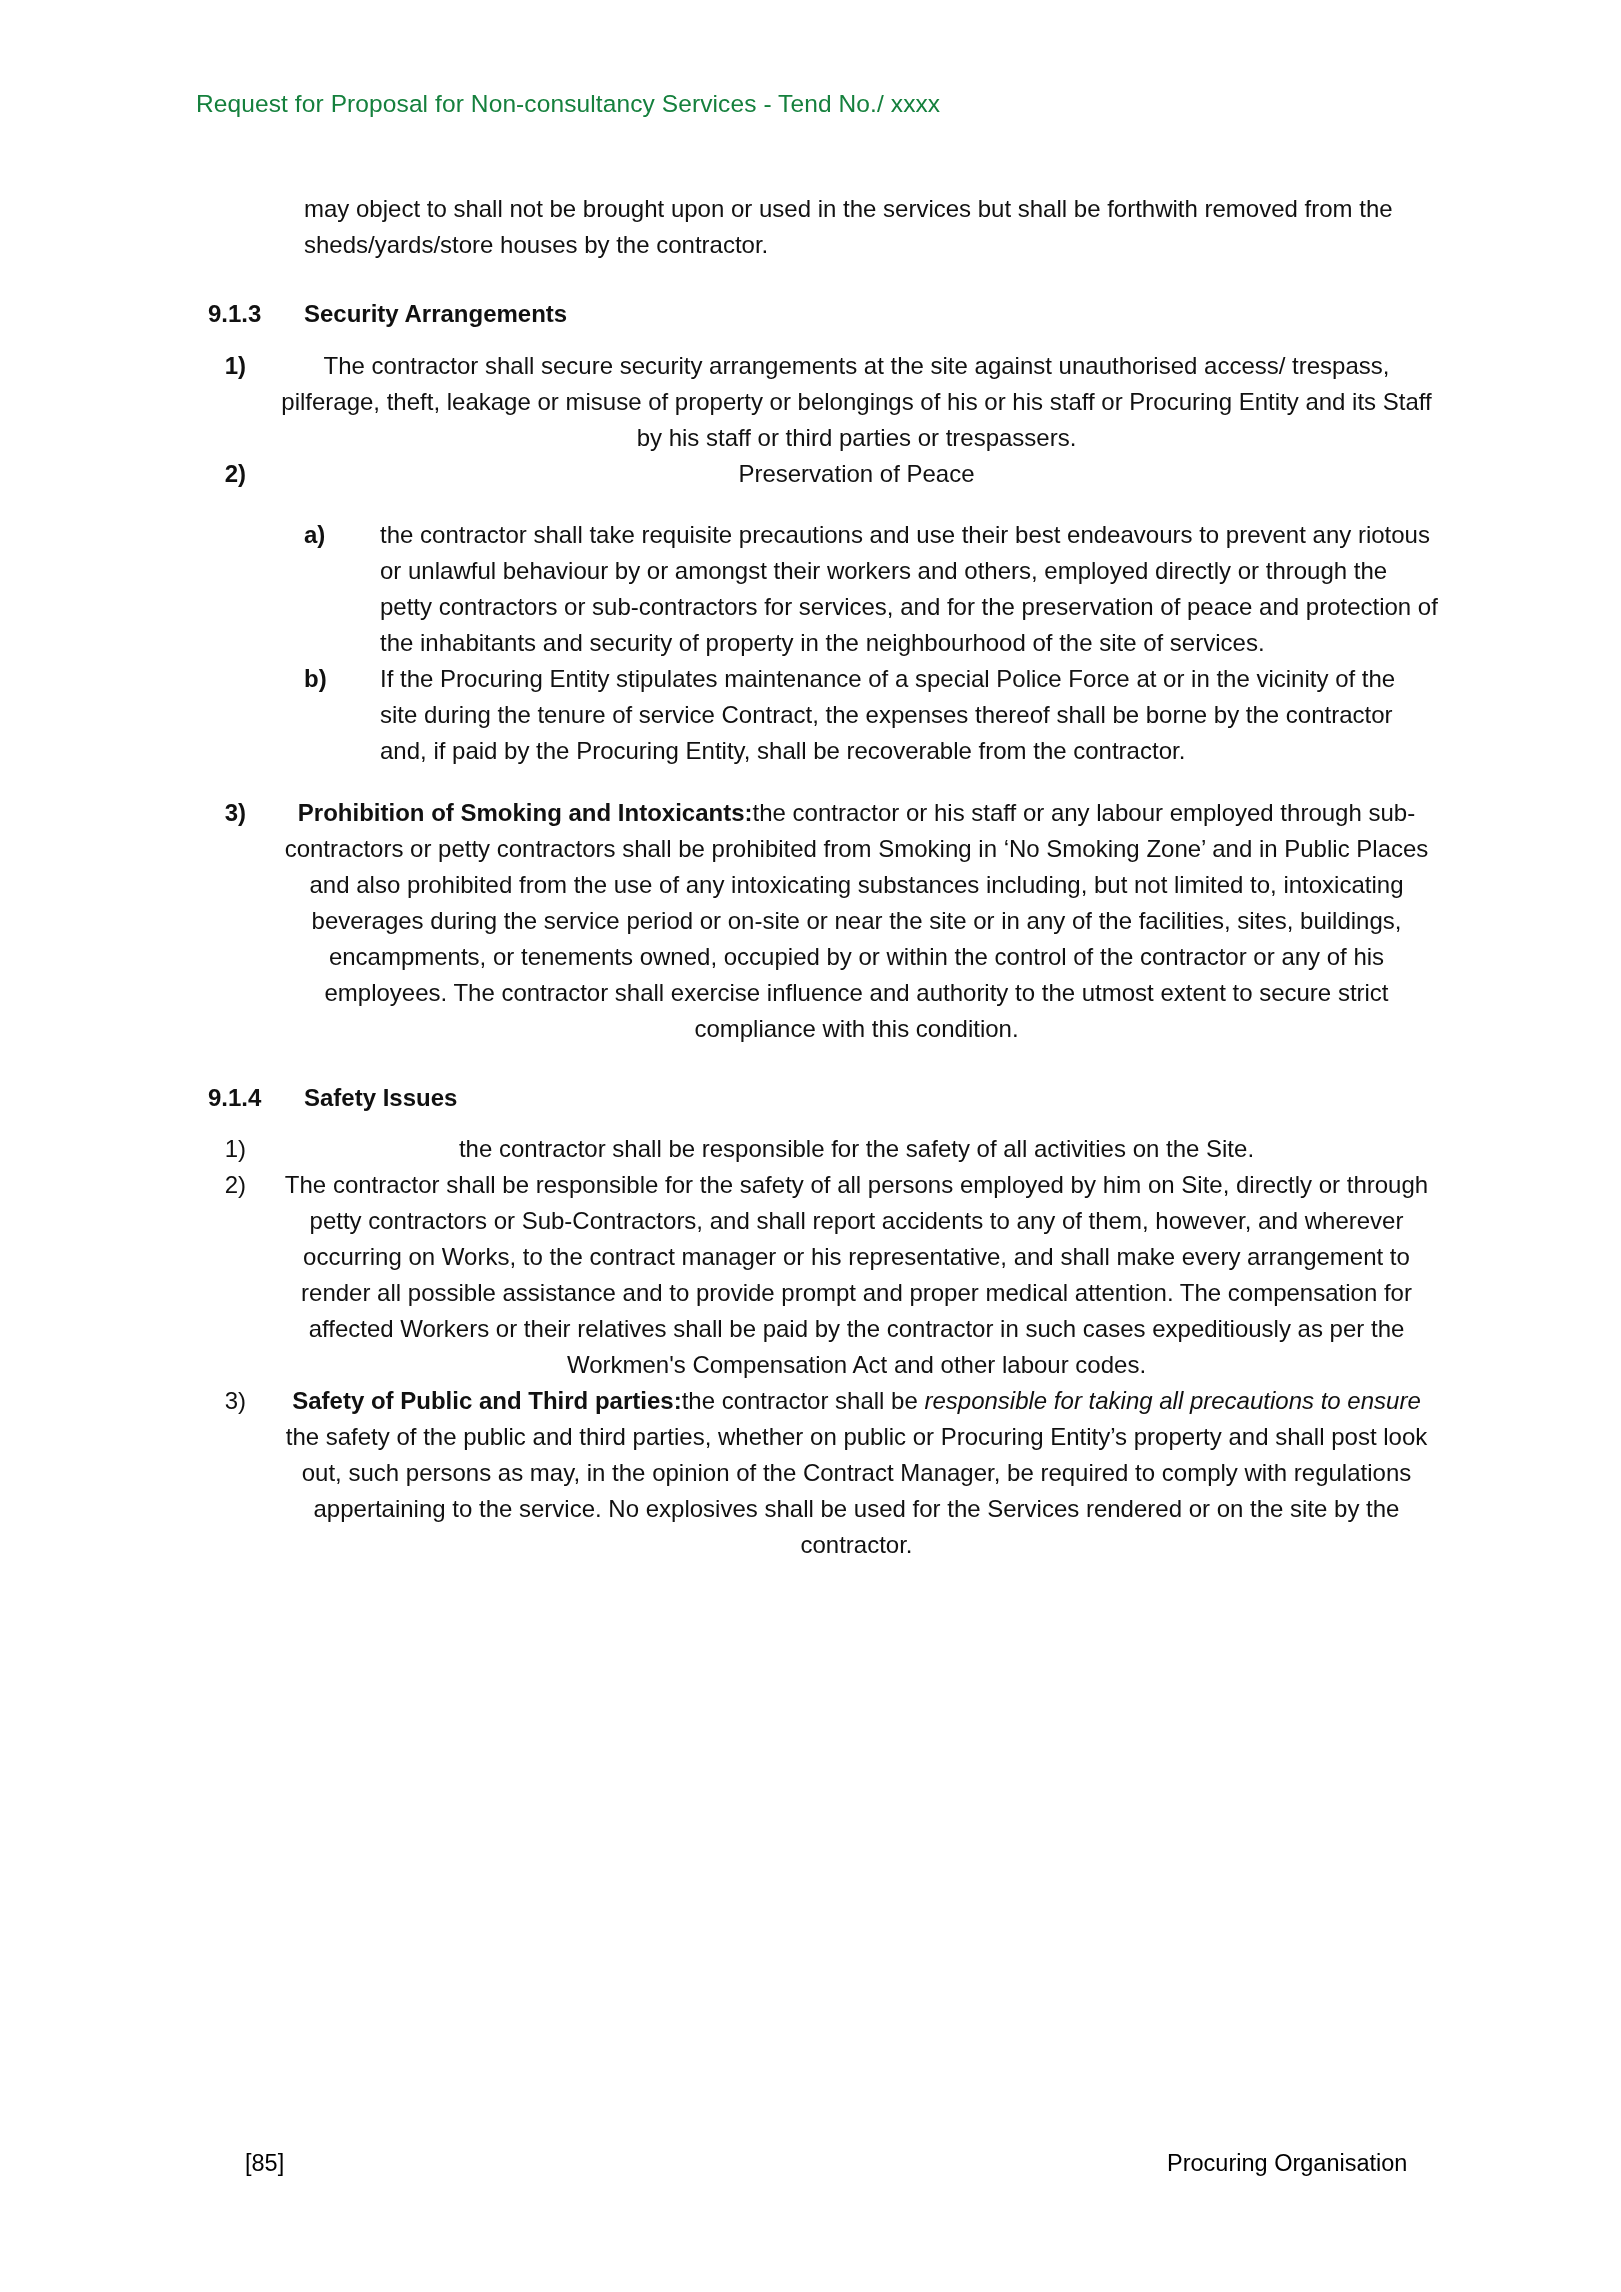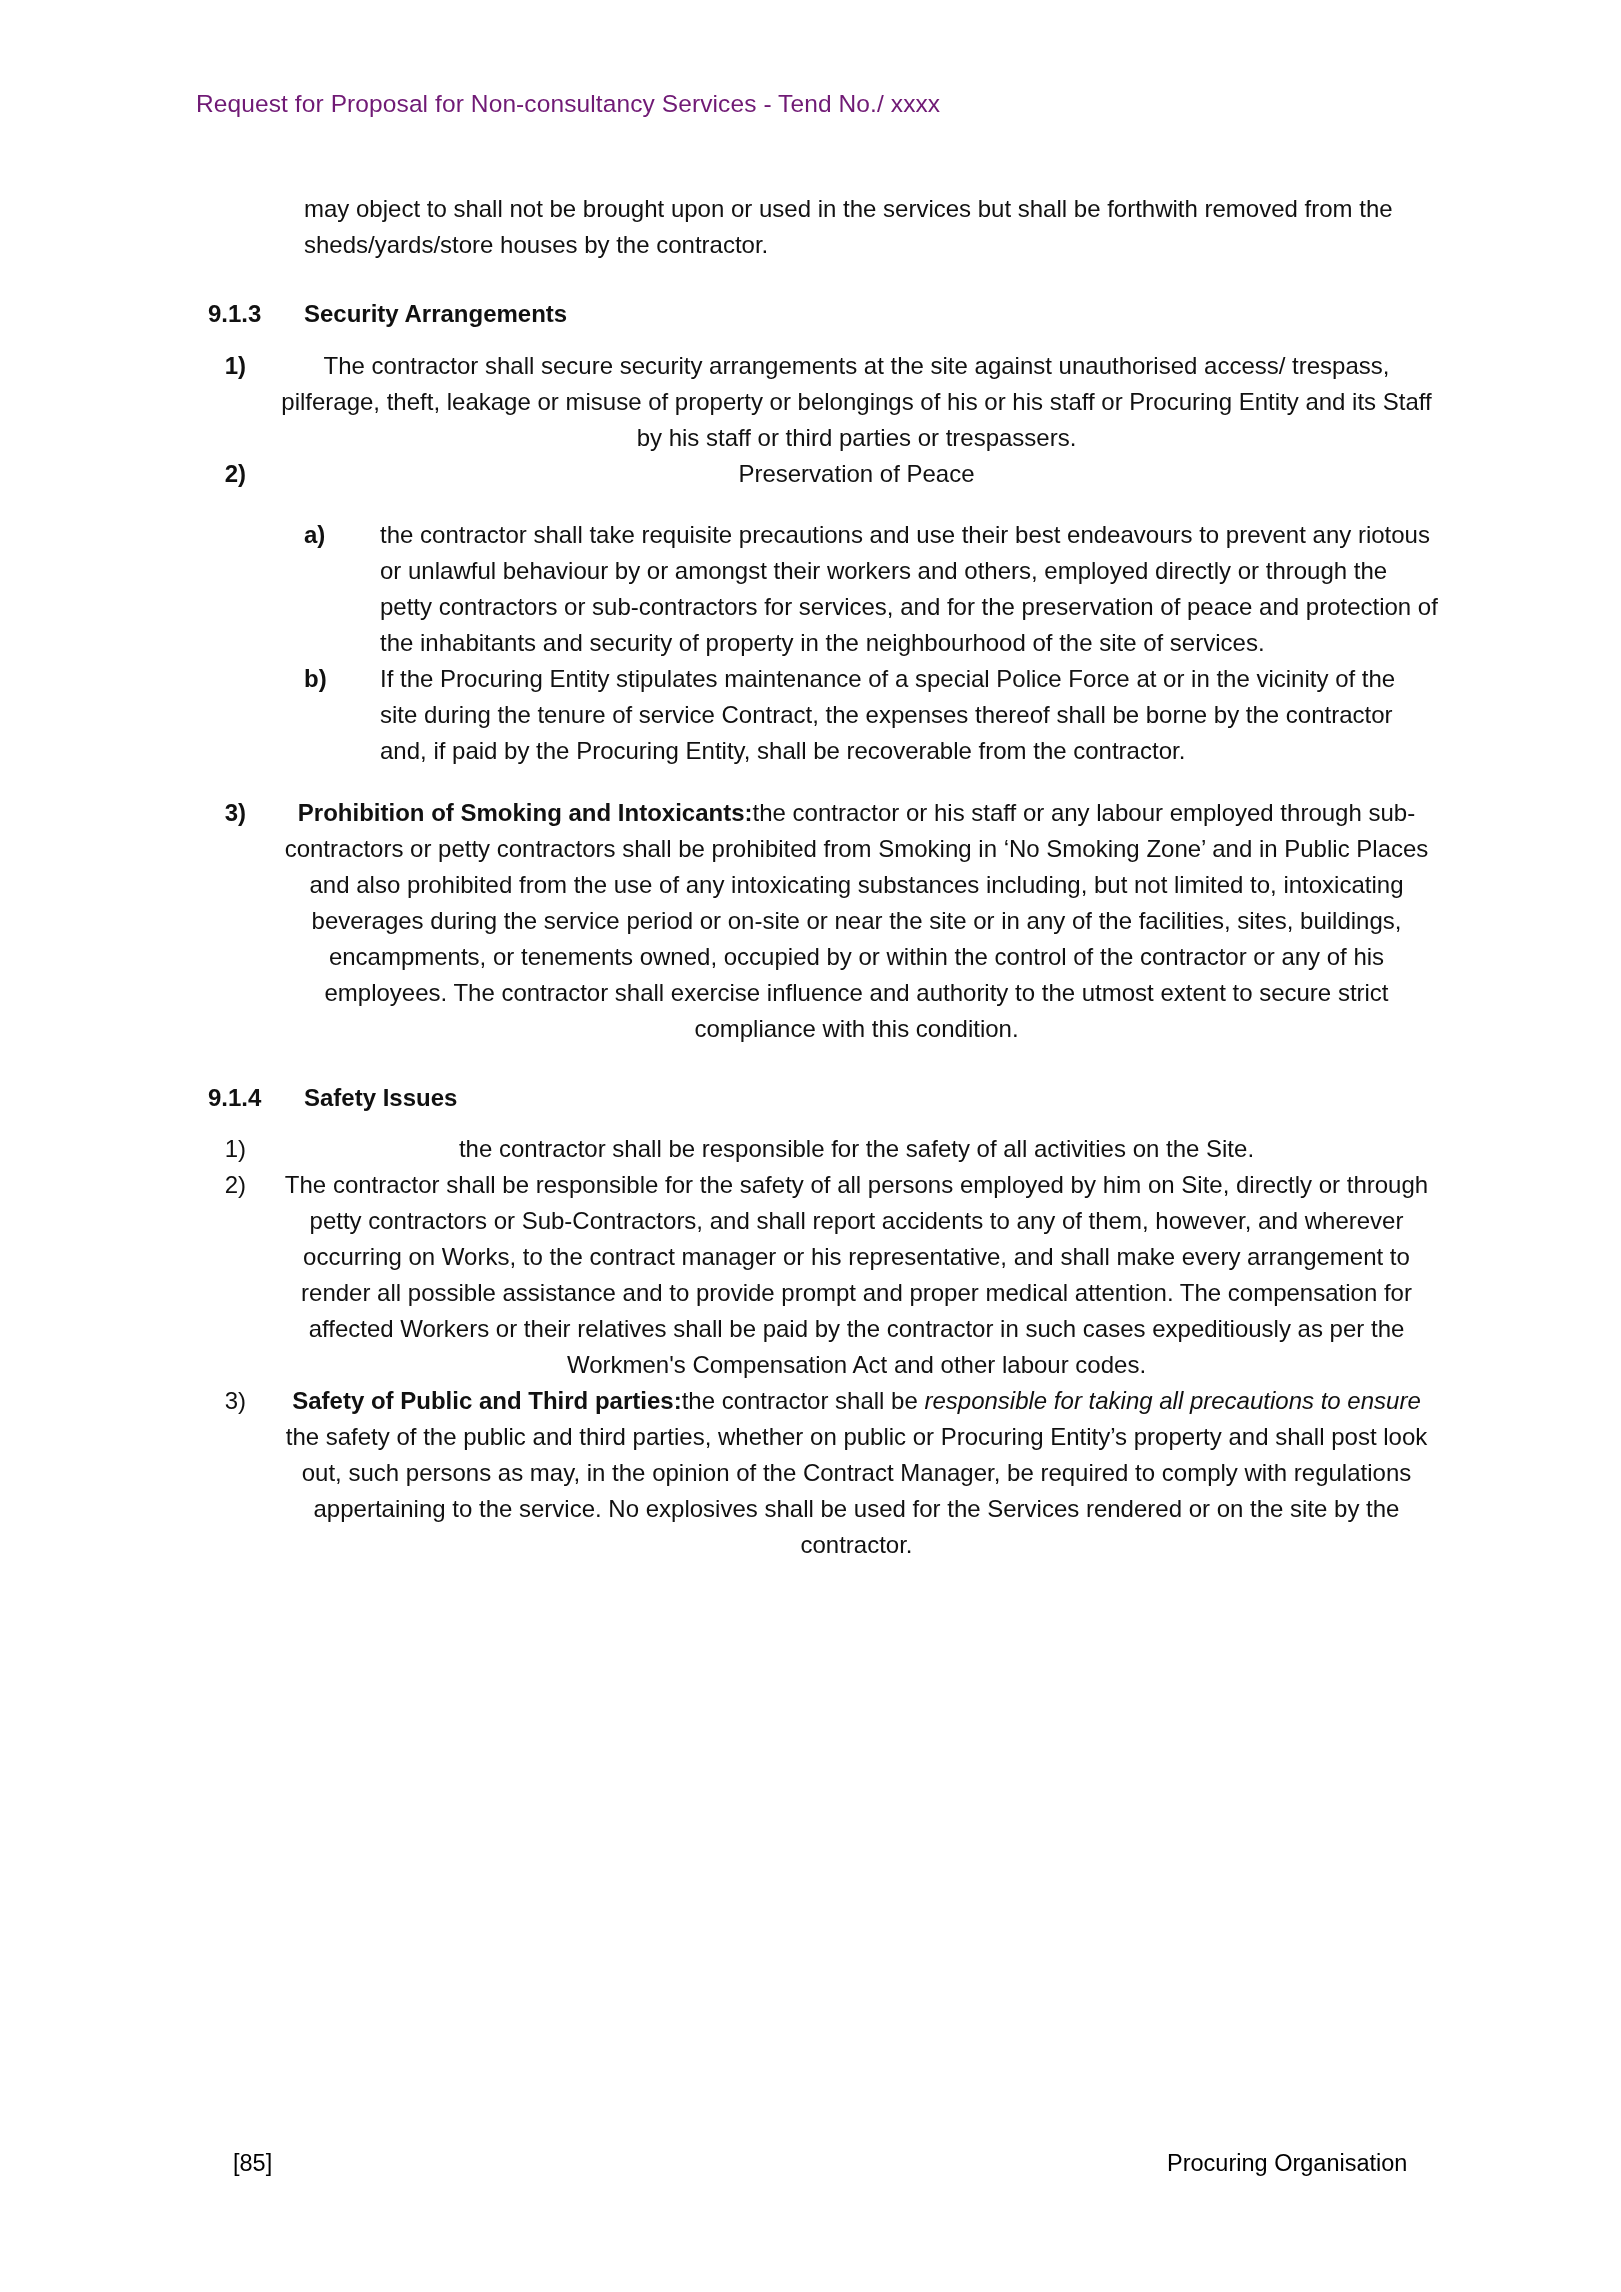--- a/index.html
+++ b/index.html
@@ -21,38 +21,38 @@
     padding: 0;
     background: #ffffff;
   }
   .header {
     position: absolute;
     top: 90px;
     left: 196px;
     right: 196px;
     font-family: "Liberation Sans", sans-serif;
     font-size: 24.5px;
-    color: #701a75;
+    color: #15803d;
     letter-spacing: 0.1px;
   }
   .content {
     position: absolute;
     top: 191px;
     left: 196px;
     width: 1230px;
     font-family: "Liberation Sans", sans-serif;
     font-size: 24px;
     line-height: 36px;
     color: #111;
     margin-left: 12px;
   }
   .footer {
     position: absolute;
     bottom: 116px;
-    left: 196px;
+    left: 208px;
     right: 196px;
     font-family: "Liberation Sans", sans-serif;
     font-size: 23.5px;
     display: flex;
     justify-content: space-between;
     align-items: baseline;
   }
   .footer-left {
     margin-left: 37px;
   }

